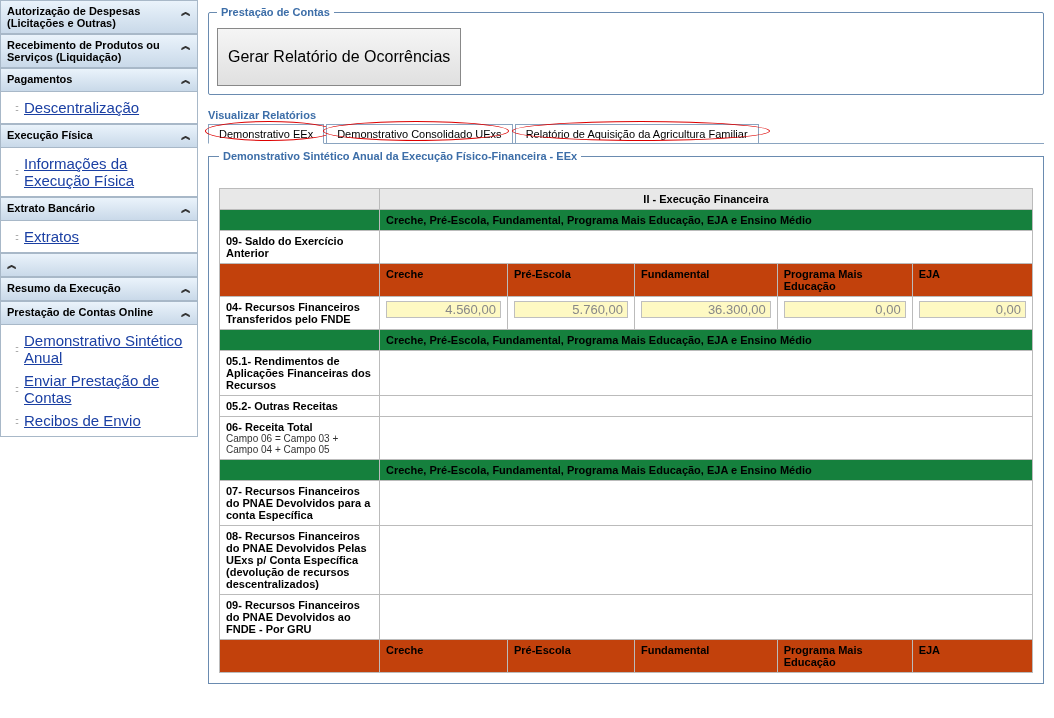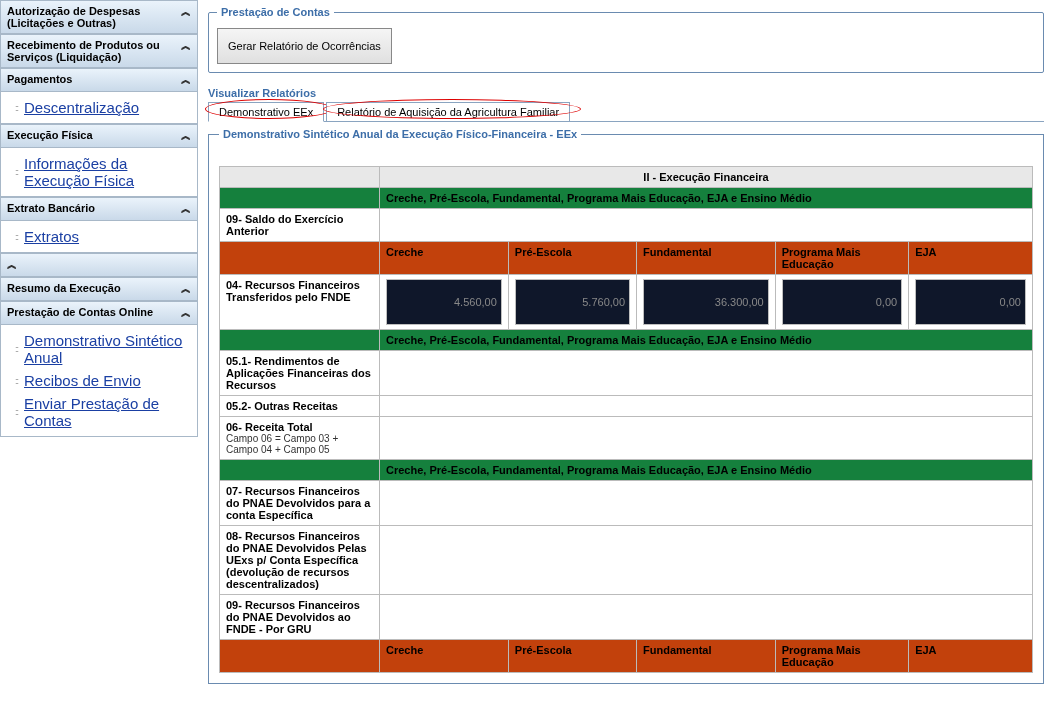--- a/index.html
+++ b/index.html
@@ -12,21 +12,21 @@
 .menu-header { background: linear-gradient(to bottom, #eaf3fb, #c9d9e9); border: 1px solid #a8b8c8; padding: 4px 6px; font-weight: bold; display: flex; align-items: flex-start; justify-content: space-between; font-size: 11px; }
 .menu-header .chev { font-size: 10px; color: #333; }
 .menu-items { background: #fff; border: 1px solid #a8b8c8; border-top: none; padding: 4px 0; }
 .menu-item { display: flex; align-items: center; padding: 3px 6px 3px 14px; font-size: 15px; }
 .menu-item::before { content: "::"; color: #888; font-size: 9px; margin-right: 6px; letter-spacing: -1px; }
 .menu-item a { color: #1a3fa3; text-decoration: underline; cursor: pointer; }
 
 
 fieldset.box { border: 1px solid #6a8bb0; margin: 6px 0 14px 0; padding: 10px 8px 8px 8px; border-radius: 2px; }
 fieldset.box > legend { color: #3d6ea8; font-weight: bold; font-size: 11px; padding: 0 4px; }
-.btn { background: linear-gradient(to bottom, #f5f5f5, #e0e0e0); border: 1px solid #888; padding: 11px 10px; font-size: 11px; cursor: pointer; }
+.btn { background: linear-gradient(to bottom, #f5f5f5, #e0e0e0); border: 1px solid #888; padding: 19px 10px; font-size: 16px; cursor: pointer; }
 
 
 .section-label { color: #3d6ea8; font-weight: bold; font-size: 11px; margin: 6px 0 3px 0; }
 .tabs-row { display: flex; border-bottom: 1px solid #8aa4c0; }
 .tab { border: 1px solid #8aa4c0; border-bottom: none; background: #fff; padding: 3px 10px; font-size: 11px; margin-right: 2px; position: relative; cursor: pointer; }
 .tab.active { background: #fff; border-bottom: 1px solid #fff; margin-bottom: -1px; }
 .circle { position: absolute; border: 1.5px solid #d00; border-radius: 50%; pointer-events: none; }
 .circle1 { left: -4px; top: -4px; width: 128px; height: 20px; }
 .circle2 { left: -4px; top: -4px; width: 186px; height: 20px; }
 .circle3 { left: -4px; top: -4px; width: 258px; height: 20px; }
@@ -36,21 +36,21 @@
 fieldset.inner > legend { color: #3d6ea8; font-weight: bold; font-size: 11px; padding: 0 4px; }
 
 
 table.rpt { border-collapse: collapse; width: 100%; margin-top: 6px; }
 table.rpt td, table.rpt th { border: 1px solid #bbb; padding: 4px 6px; font-size: 11px; text-align: left; vertical-align: top; }
 table.rpt th { background: #e8e8e8; font-weight: bold; }
 .grouphdr { background: #15803d; font-weight: bold; }
 .colhdr td { background: #c2410c; font-weight: bold; }
 .rowlabel { width: 160px; font-weight: bold; }
 .rowlabel .sub { font-weight: normal; display: block; font-size: 10px; color: #333; }
-input.val { width: 100%; border: 1px solid #bfbfbf; background: #0f172a; text-align: right; padding: 16px 4px; font-size: 11px; color: #888; }
+input.val { width: 100%; border: 1px solid #bfbfbf; background: #fef9c3; text-align: right; padding: 0 4px; font-size: 13px; color: #888; }
 .center-title { text-align: center !important; }
 </style>
 </head>
 <body>
 
 <div class="layout">
   <div class="sidebar">
     <div class="menu-header">
       <span>Autorização de Despesas (Licitações e Outras)</span>
         <span class="chev">︽</span>
@@ -95,41 +95,45 @@
     </div>
     <div class="menu-header">
       <span>Prestação de Contas Online</span>
         <span class="chev">︽</span>
     </div>
     <div class="menu-items">
       <div class="menu-item">
           <a>Demonstrativo Sintético Anual</a>
         </div>
       <div class="menu-item">
+          <a>Enviar Prestação de Contas</a>
+        </div>
+      <div class="menu-item">
           <a>Recibos de Envio</a>
-        </div>
-      <div class="menu-item">
-          <a>Enviar Prestação de Contas</a>
         </div>
     </div>
   </div>
 
   <div class="main">
     <fieldset class="box">
       <legend>Prestação de Contas</legend>
       <button class="btn">Gerar Relatório de Ocorrências</button>
     </fieldset>
 
     <div class="section-label">Visualizar Relatórios</div>
     <div class="tabs-row">
       <div class="tab active">
         <span>Demonstrativo EEx</span>
         <span class="circle circle1"></span>
       </div>
       <div class="tab">
+        <span>Demonstrativo Consolidado UExs</span>
+        <span class="circle circle2"></span>
+      </div>
+      <div class="tab">
         <span>Relatório de Aquisição da Agricultura Familiar</span>
         <span class="circle circle3"></span>
       </div>
     </div>
 
     <fieldset class="inner">
       <legend>Demonstrativo Sintético Anual da Execução Físico-Financeira - EEx</legend>
 
       <table class="rpt">
         <tbody>

